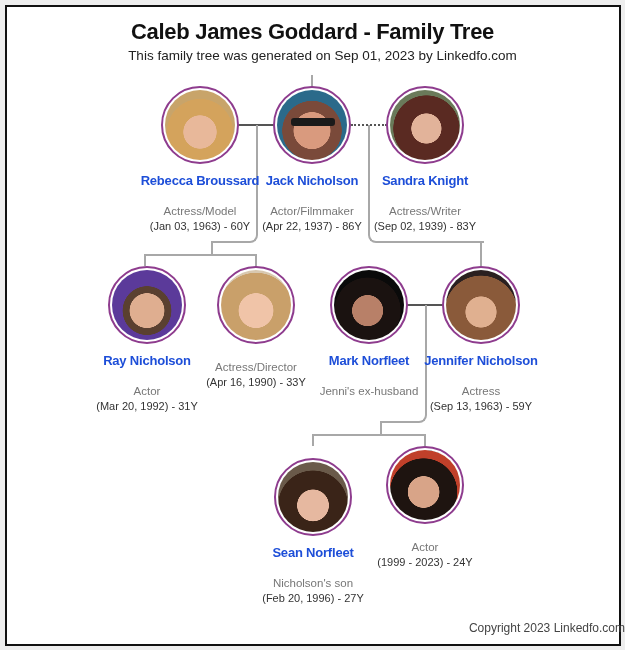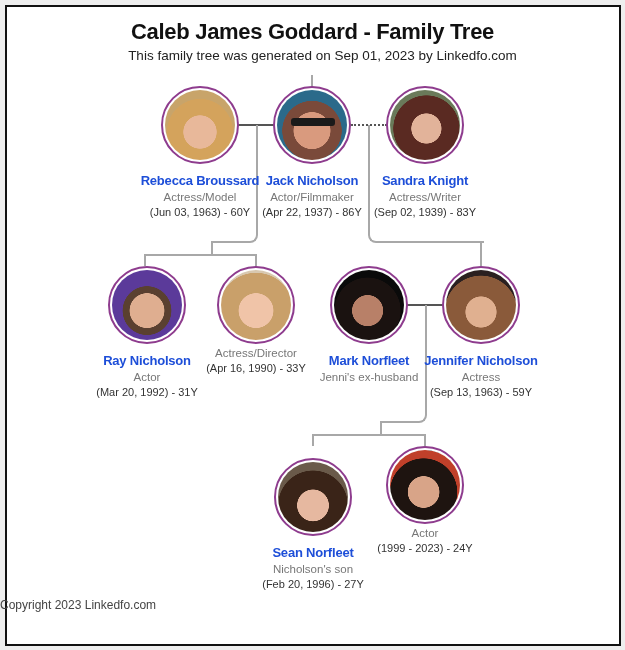--- a/index.html
+++ b/index.html
@@ -22,22 +22,22 @@
     text-align: center;
     font-size: 22px; font-weight: bold; color: #111;
     letter-spacing: -0.3px;
   }
   .subtitle {
     position: absolute; left: 0; right: 0; top: 48px;
     text-align: center;
     font-size: 13.5px; color: #222; padding-left: 20px;
   }
   .footer {
-    position: absolute; left: 0; right: 0; top: 598px;
-    text-align: left;
+    position: absolute; left: 0; right: 0; top: 621px;
+    text-align: right;
     font-size: 12px; color: #444;
   }
   
   .ln { position: absolute; background: #a8a8a8; }
   .ln-dark { position: absolute; background: #555; }
   .dotted { position: absolute; border-top: 2px dotted #555; height: 0; }
   .curve {
     position: absolute;
     border-color: #a8a8a8; border-style: solid; border-width: 0;
   }
@@ -59,21 +59,21 @@
   .face {
     position: absolute; inset: 2px; border-radius: 50%;
   }
   .name {
     margin-top: 9px;
     font-size: 13px; font-weight: bold; color: #1d4ed8;
     white-space: nowrap;
     letter-spacing: -0.2px;
   }
   .role {
-    margin-top: 3px;
+    margin-top: 17px;
     font-size: 11.5px; color: #777;
     white-space: nowrap;
   }
   .dates {
     margin-top: 3px;
     font-size: 11px; color: #333;
     white-space: nowrap;
   }
 </style>
 </head>
@@ -106,21 +106,21 @@
 <div class="ln" style="left:312px; top:434px; width:114px; height:2px;"></div>
 <div class="ln" style="left:312px; top:434px; width:2px; height:12px;"></div>
 <div class="ln" style="left:424px; top:434px; width:2px; height:12px;"></div>
 
 <div class="person" style="left:135px; top:86px;">
   <div class="photo">
     <div class="face" style="background:radial-gradient(circle at 50% 60%, #e8b89a 0 30%, #d4a35c 31% 60%, #c8a46a 61%);"></div>
   </div>
   <div class="name">Rebecca Broussard</div>
   <div class="role">Actress/Model</div>
-  <div class="dates">(Jun 03, 1963) - 60Y</div>
+  <div class="dates">(Jan 03, 1963) - 60Y</div>
 </div>
 
 <div class="person" style="left:247px; top:86px;">
   <div class="photo">
     <div class="face" style="background:radial-gradient(circle at 50% 58%, #d99a7e 0 34%, #7a4a3a 35% 55%, #2b6a8a 56%);"></div>
     <div style="position:absolute; left:16px; top:30px; width:44px; height:8px; background:#1a1a1a; border-radius:3px;"></div>
   </div>
   <div class="name">Jack Nicholson</div>
   <div class="role">Actor/Filmmaker</div>
   <div class="dates">(Apr 22, 1937) - 86Y</div>

